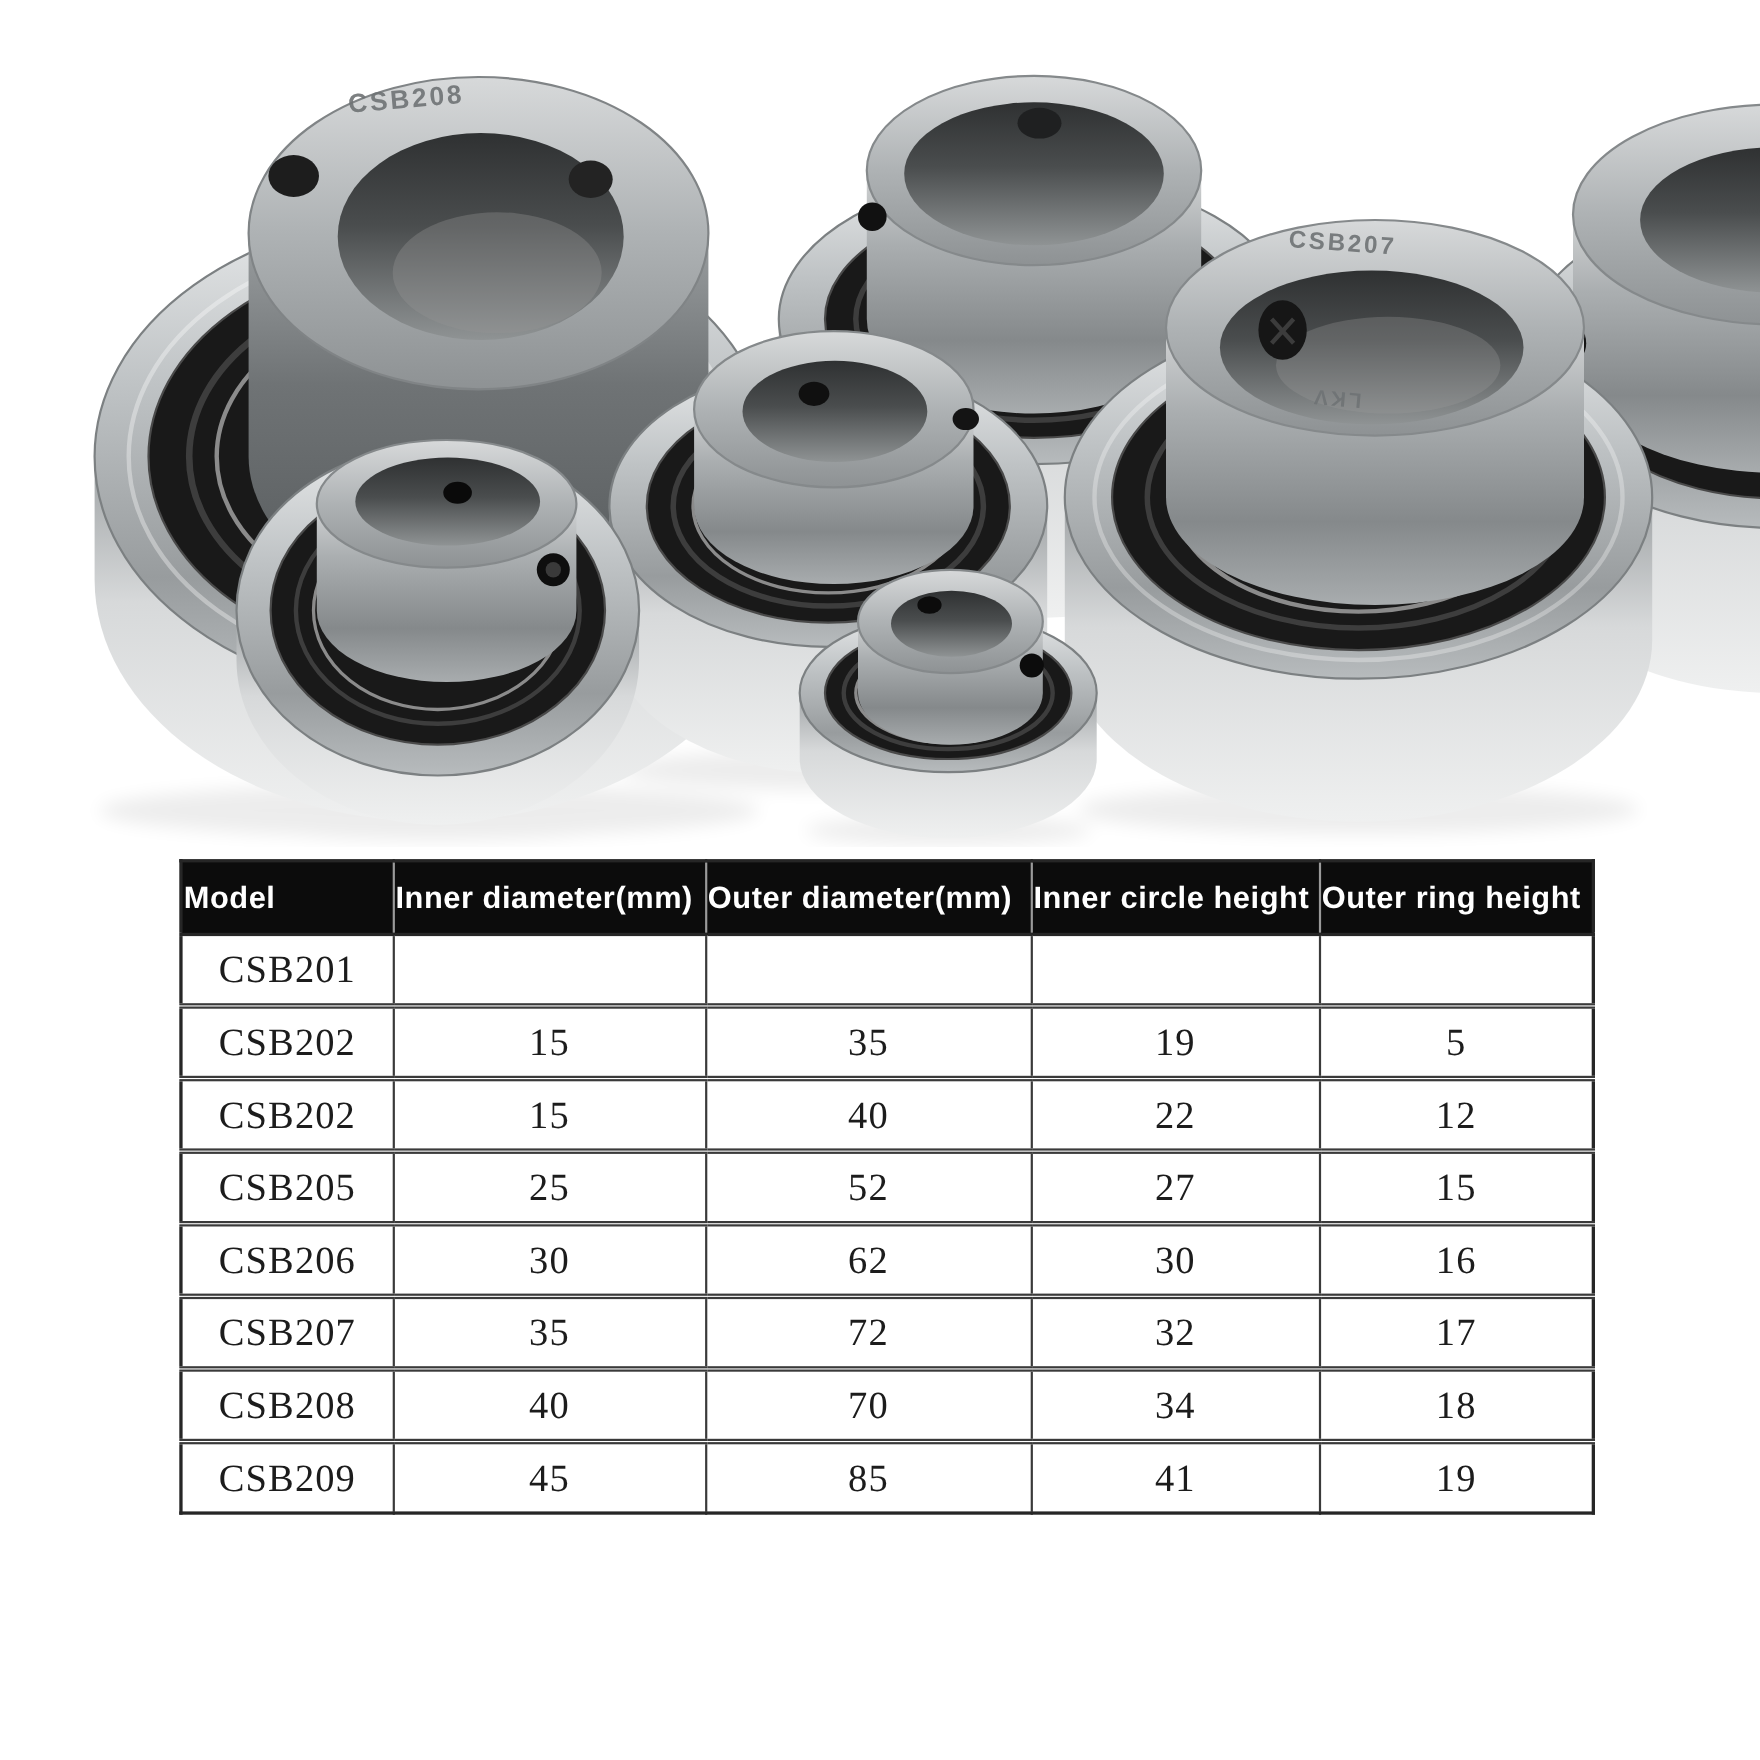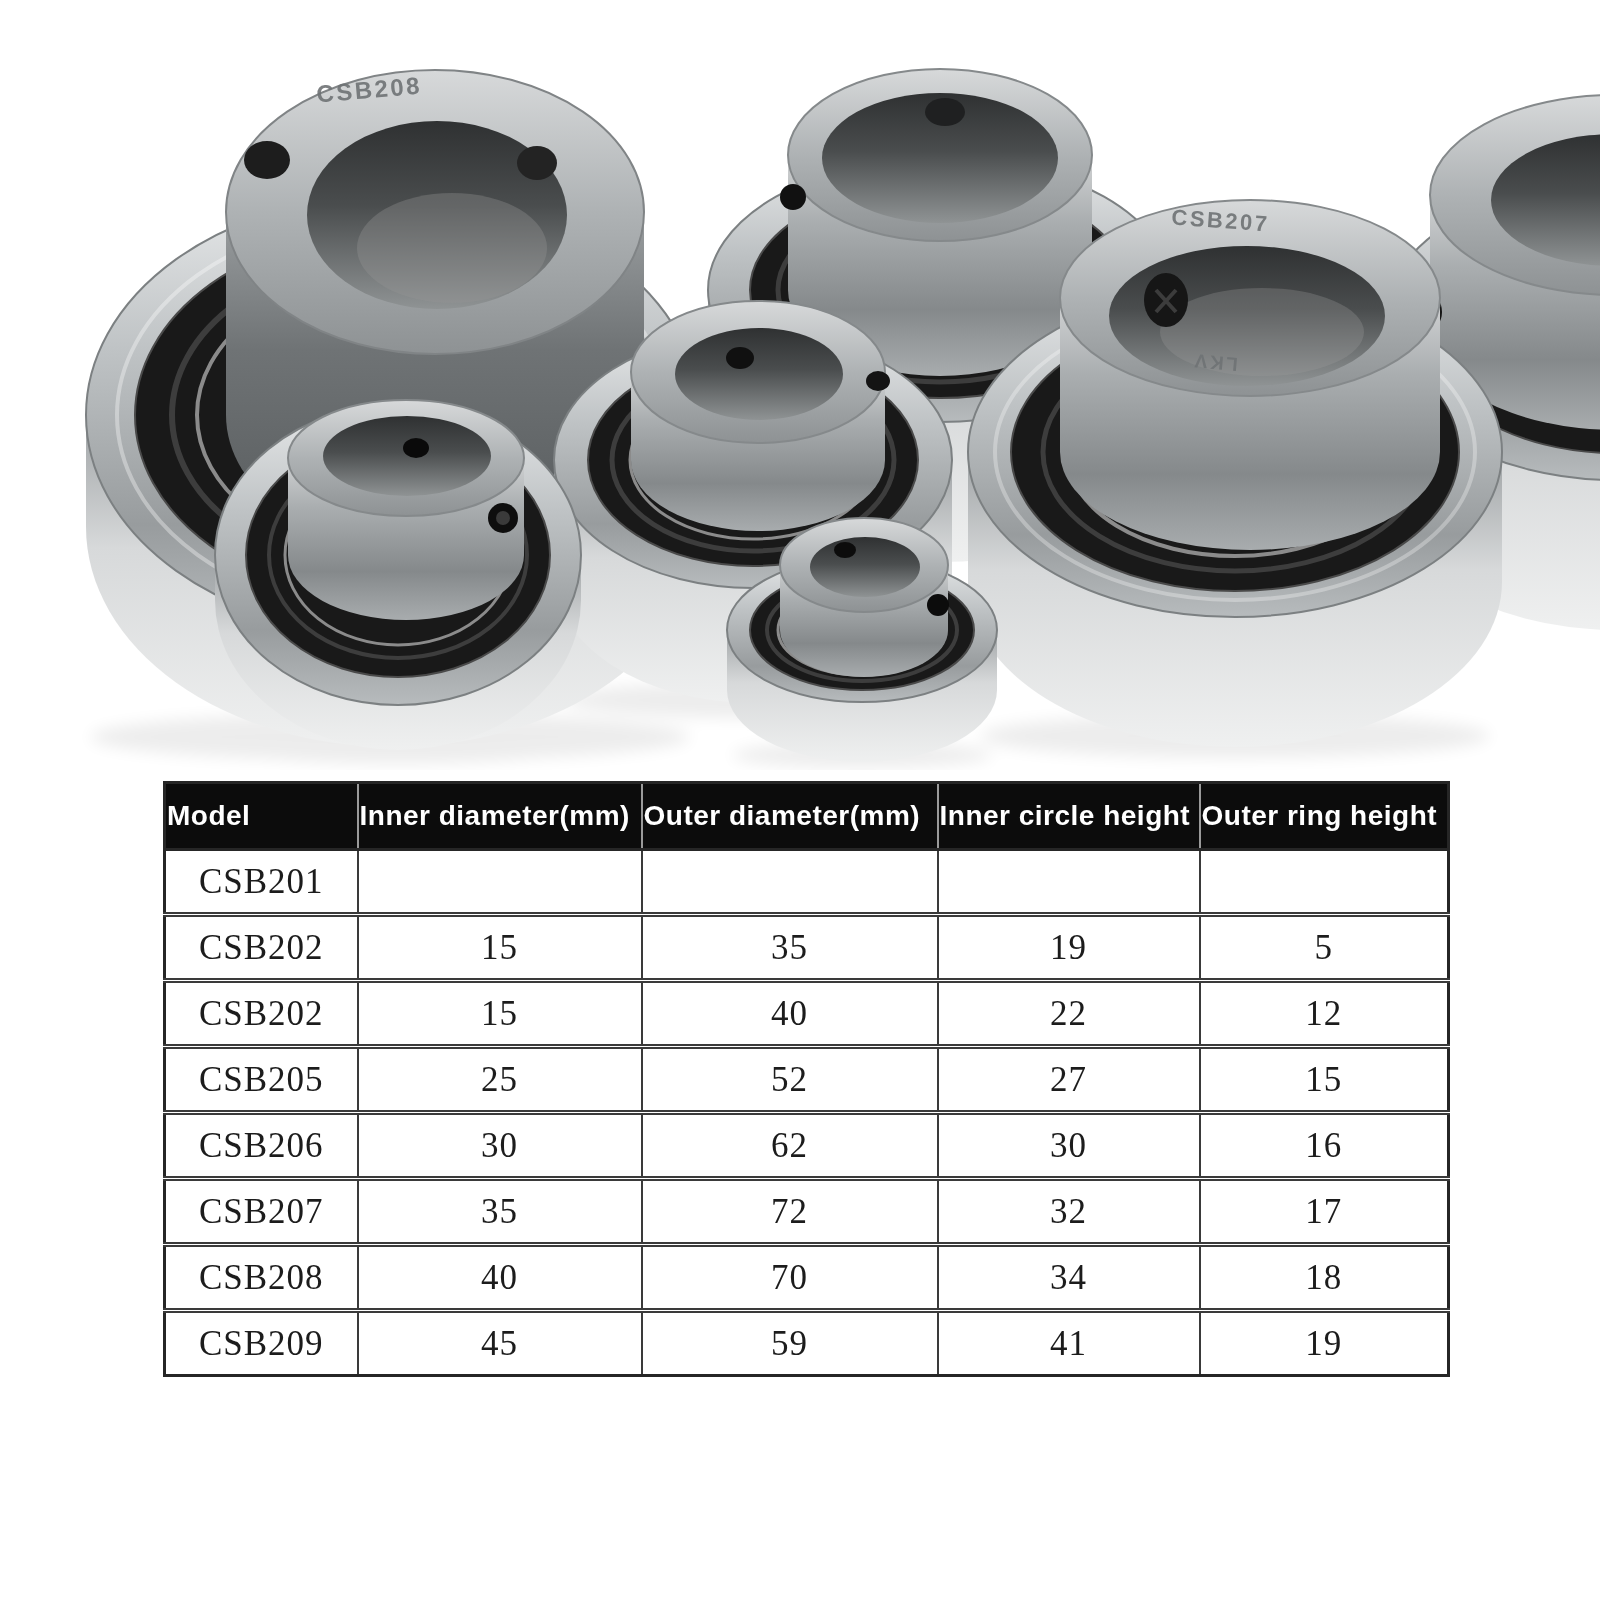--- a/index.html
+++ b/index.html
@@ -239,19 +239,19 @@
       <tr>
         <td>CSB208</td>
         <td>40</td>
         <td>70</td>
         <td>34</td>
         <td>18</td>
       </tr>
       <tr>
         <td>CSB209</td>
         <td>45</td>
-        <td>59</td>
+        <td>85</td>
         <td>41</td>
         <td>19</td>
       </tr>
     </tbody>
   </table>
 </div>
 
 </body></html>

